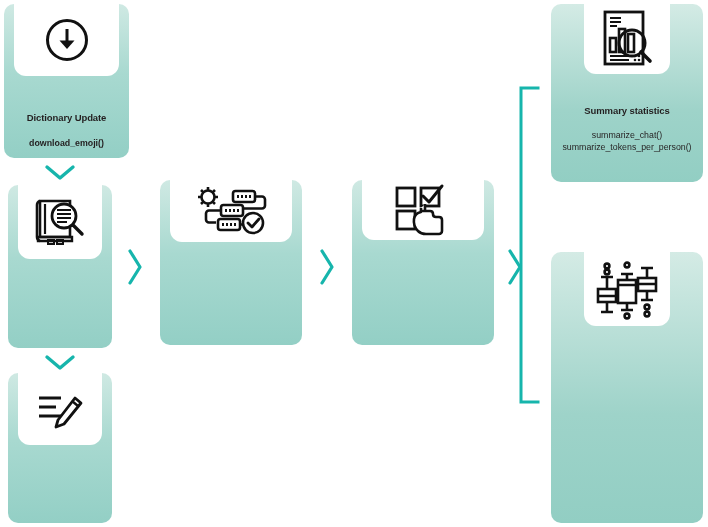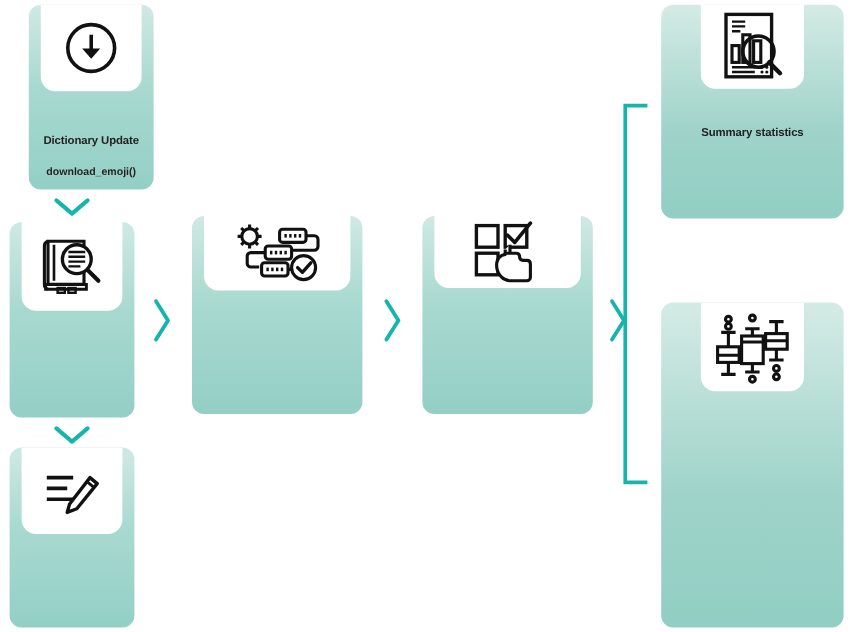--- a/index.html
+++ b/index.html
@@ -69,21 +69,21 @@
   .bracket {
     position: absolute;
     pointer-events: none;
   }
 
   svg { display: block; overflow: visible; }
 </style>
 </head>
 <body>
 
-<div class="card" style="left:24px; top:4px; width:104px; height:154px;">
+<div class="card" style="left:4px; top:4px; width:125px; height:154px;">
   <div class="icon-panel">
     <span>
       <svg width="48" height="48" viewBox="0 0 48 48">
         <circle cx="24" cy="24" r="19.5" fill="none" stroke="#111" stroke-width="3"></circle>
         <line x1="24" y1="13" x2="24" y2="31" stroke="#111" stroke-width="3" stroke-linecap="butt"></line>
         <path d="M16.5 24.5 L24 33 L31.5 24.5 Z" fill="#111"></path>
       </svg>
     </span>
   </div>
   <div class="card-title" style="top:108px;">Dictionary Update</div>
@@ -241,20 +241,22 @@
             <circle cx="40" cy="46" r="1.3"></circle>
           <circle cx="36" cy="50" r="1.3"></circle>
             <circle cx="40" cy="50" r="1.3"></circle>
         </g>
         <circle cx="33" cy="33" r="13" fill="#fff" fill-opacity="0" stroke="#111" stroke-width="3"></circle>
         <line x1="42" y1="42" x2="51" y2="51" stroke="#111" stroke-width="3.6" stroke-linecap="round"></line>
       </svg>
     </span>
   </div>
   <div class="card-title" style="top:101px;">Summary statistics</div>
+  <div class="card-body" style="top:125px;">summarize_chat()
+summarize_tokens_per_person()</div>
 </div>
 
 <div class="card flat" style="left:551px; top:252px; width:152px; height:271px;">
   <div class="icon-panel" style="height:74px; left:33px; right:33px;">
     <span>
       <svg width="66" height="62" viewBox="0 0 66 62">
         <g fill="none" stroke="#111" stroke-width="2.6">
 
           <line x1="13" y1="19" x2="13" y2="31"></line>
           <rect x="4" y="31" width="18" height="13"></rect>

